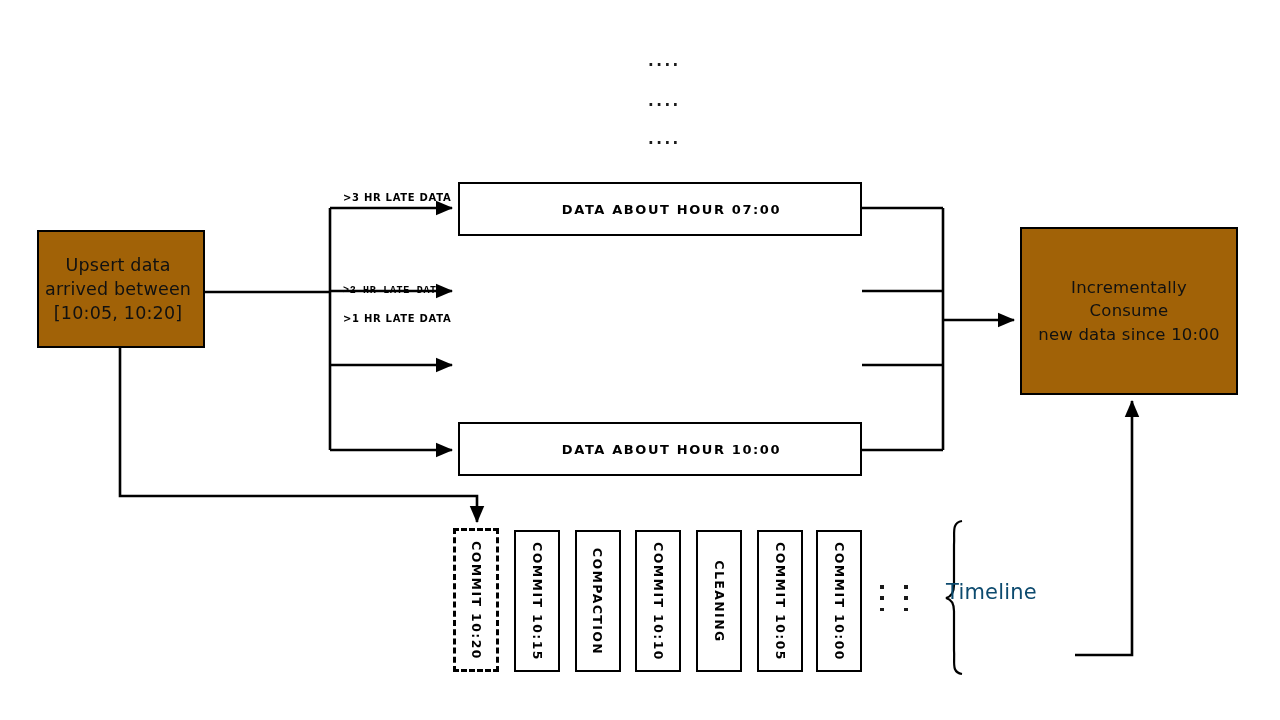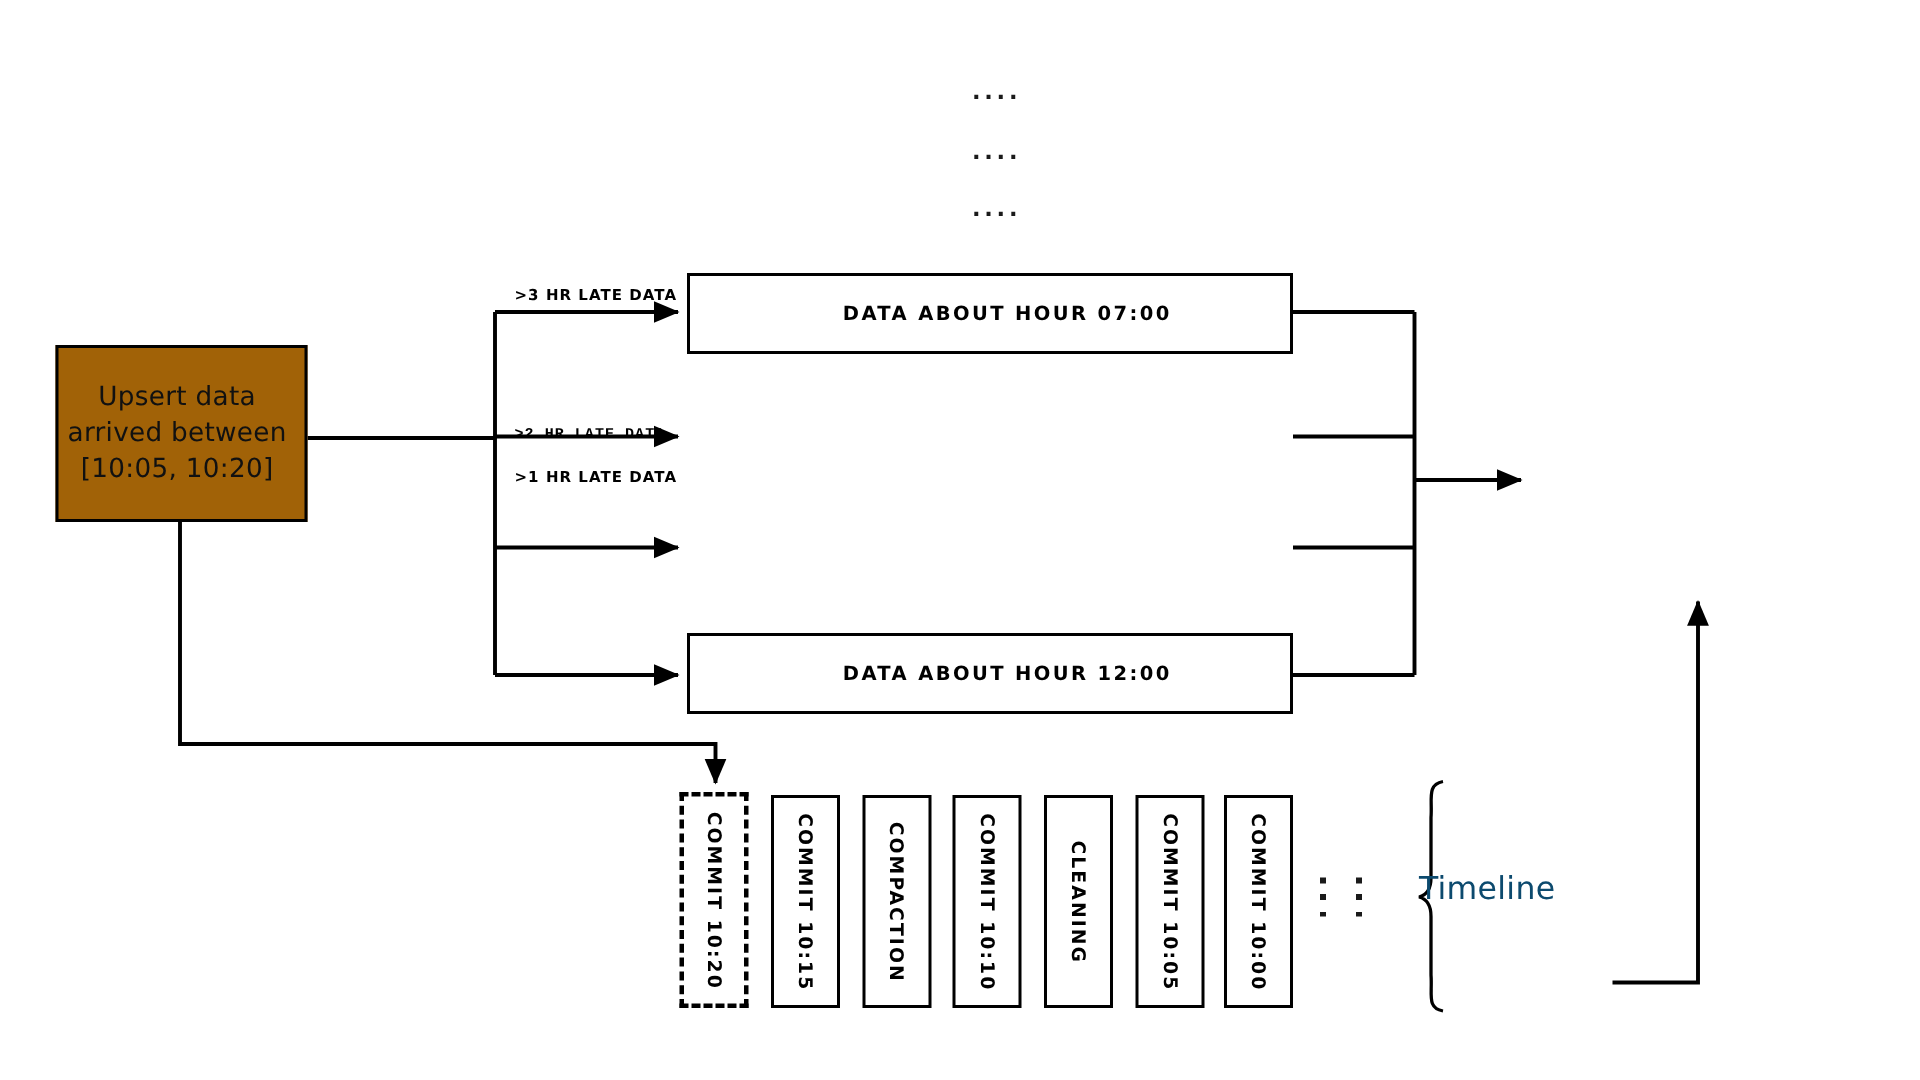--- a/index.html
+++ b/index.html
@@ -223,23 +223,29 @@
   </div>
 
   <div class="edge-label" id="edge-label-0">&gt;3 HR LATE DATA</div>
   <div class="edge-label" id="edge-label-1">&gt;2 HR LATE DATA</div>
   <div class="edge-label" id="edge-label-2">&gt;1 HR LATE DATA</div>
 
   <div class="hour-box" id="hour-box-0">
     <span class="label blocky">DATA ABOUT HOUR 07:00</span>
   </div>
   <div class="hour-box" id="hour-box-3">
-    <span class="label blocky">DATA ABOUT HOUR 12:00</span>
-  </div>
-
+    <span class="label blocky">DATA ABOUT HOUR 10:00</span>
+  </div>
+
+  <div class="node" id="consume-box">
+    <div class="label handwriting">
+      <div>Incrementally Consume</div>
+      <div>new data since 10:00</div>
+    </div>
+  </div>
 
   <div class="commit-box dashed-box" style="left:453px">
     <span class="vtext">COMMIT 10:20</span>
   </div>
   <div class="commit-box" style="left:514px">
     <span class="vtext">COMMIT 10:15</span>
   </div>
   <div class="commit-box" style="left:575px">
     <span class="vtext">COMPACTION</span>
   </div>

